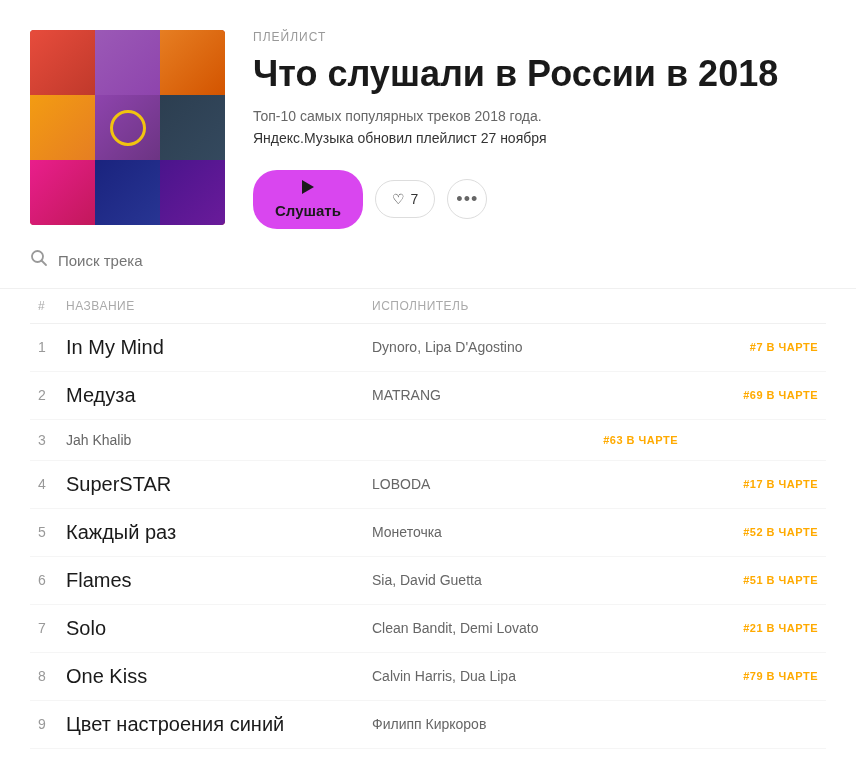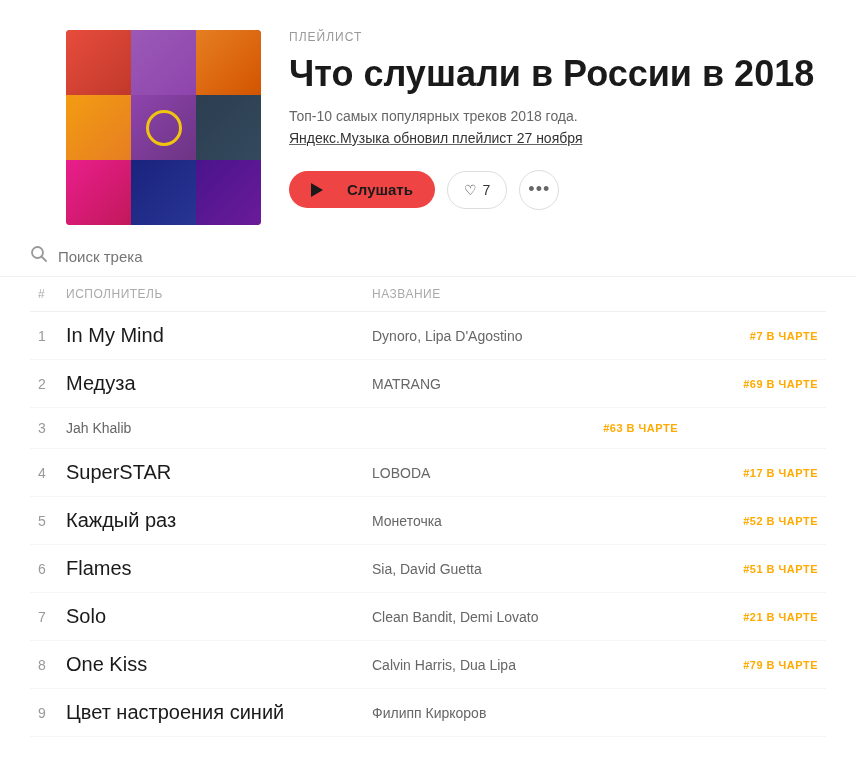--- a/index.html
+++ b/index.html
@@ -8,21 +8,20 @@
       background: #fff;
       color: #333;
       width: 856px;
       min-height: 766px;
     }
     .header-section {
       display: flex;
       align-items: flex-start;
       padding: 30px 30px 20px 30px;
       gap: 28px;
-      margin-left: 36px;
     }
     .playlist-cover {
       width: 195px;
       height: 195px;
       flex-shrink: 0;
       border-radius: 4px;
       overflow: hidden;
       position: relative;
       background: #c0392b;
     }
@@ -76,43 +75,43 @@
     }
     .playlist-desc {
       font-size: 14px;
       color: #666;
       margin-top: 4px;
     }
     .playlist-updated {
       font-size: 14px;
       color: #666;
       margin-bottom: 8px;
-      text-decoration: underline;
     }
     .playlist-updated span {
       color: #333;
     }
     .actions {
       display: flex;
       align-items: center;
       gap: 12px;
       margin-top: 10px;
     }
     .btn-play {
       display: flex;
       align-items: center;
-      gap: 24px;
-      background: #ef4444;
+      gap: 8px;
+      background: #d946ef;
       border: none;
       border-radius: 24px;
       padding: 10px 22px;
       font-size: 15px;
       font-weight: 600;
       cursor: pointer;
       color: #1a1a1a;
+      flex-direction: column;
     }
     .btn-play .play-icon {
       width: 0;
       height: 0;
       border-top: 7px solid transparent;
       border-bottom: 7px solid transparent;
       border-left: 12px solid #1a1a1a;
     }
     .btn-like {
       display: flex;
@@ -134,21 +133,21 @@
       border: 1.5px solid #ddd;
       border-radius: 50%;
       width: 40px;
       height: 40px;
       font-size: 18px;
       cursor: pointer;
       color: #666;
       letter-spacing: 1px;
     }
     .search-section {
-      padding: 0 30px 8px 30px;
+      padding: 0 30px 16px 30px;
       display: flex;
       align-items: center;
       gap: 10px;
       border-bottom: 1px solid #f0f0f0;
     }
     .search-icon-svg {
       color: #999;
       font-size: 18px;
     }
     .search-input {
@@ -247,22 +246,22 @@
       <circle cx="7.5" cy="7.5" r="5.5" stroke="#999" stroke-width="1.8"></circle>
       <line x1="11.5" y1="11.5" x2="16" y2="16" stroke="#999" stroke-width="1.8" stroke-linecap="round"></line>
     </svg>
   </span>
   <input class="search-input" type="text" placeholder="Поиск трека" style="">
 </div>
 
 <div class="track-list">
   <div class="track-header">
     <span>#</span>
+    <span>Название</span>
     <span>Исполнитель</span>
-    <span>Название</span>
     <span></span>
   </div>
   <div id="tracks-container">
       <div class="track-row">
     <span class="track-num">1</span>
     <span class="track-name">In My Mind</span>
     <span class="track-artist">Dynoro, Lipa D'Agostino</span>
     <span class="track-chart">#7 В ЧАРТЕ</span>
   </div>
       <div class="track-row">

